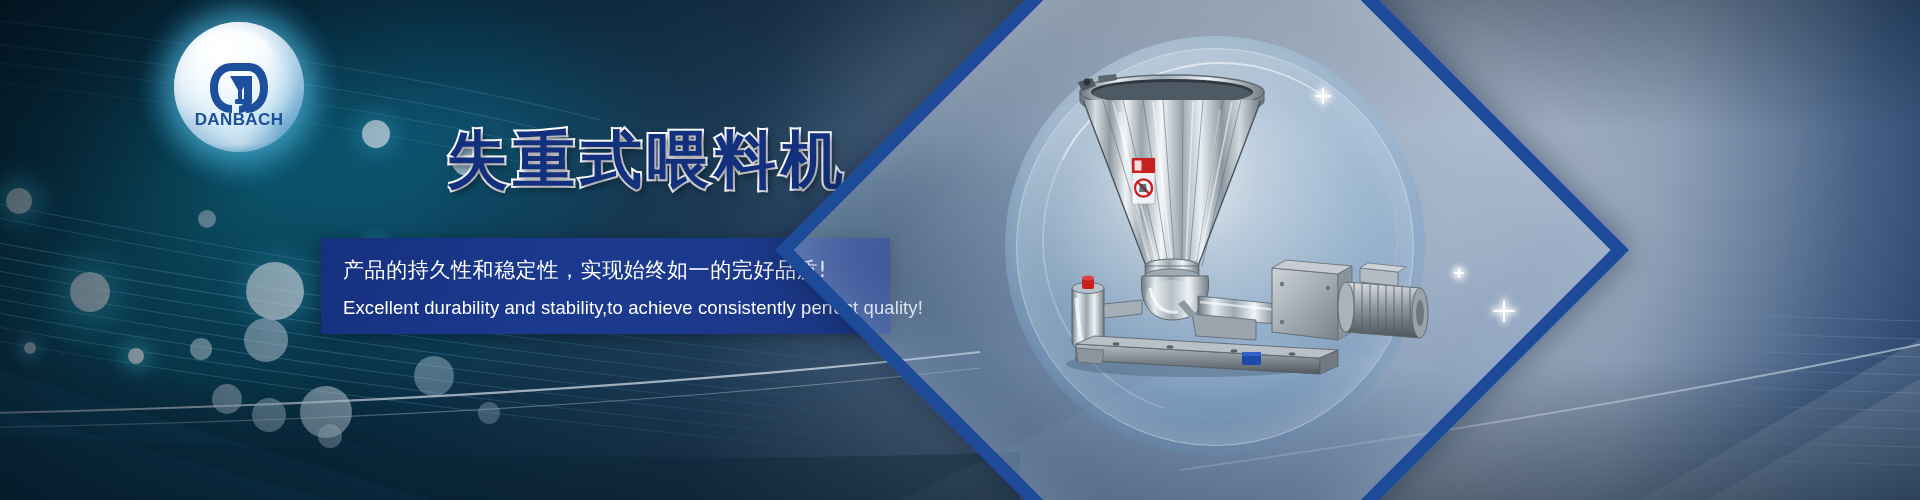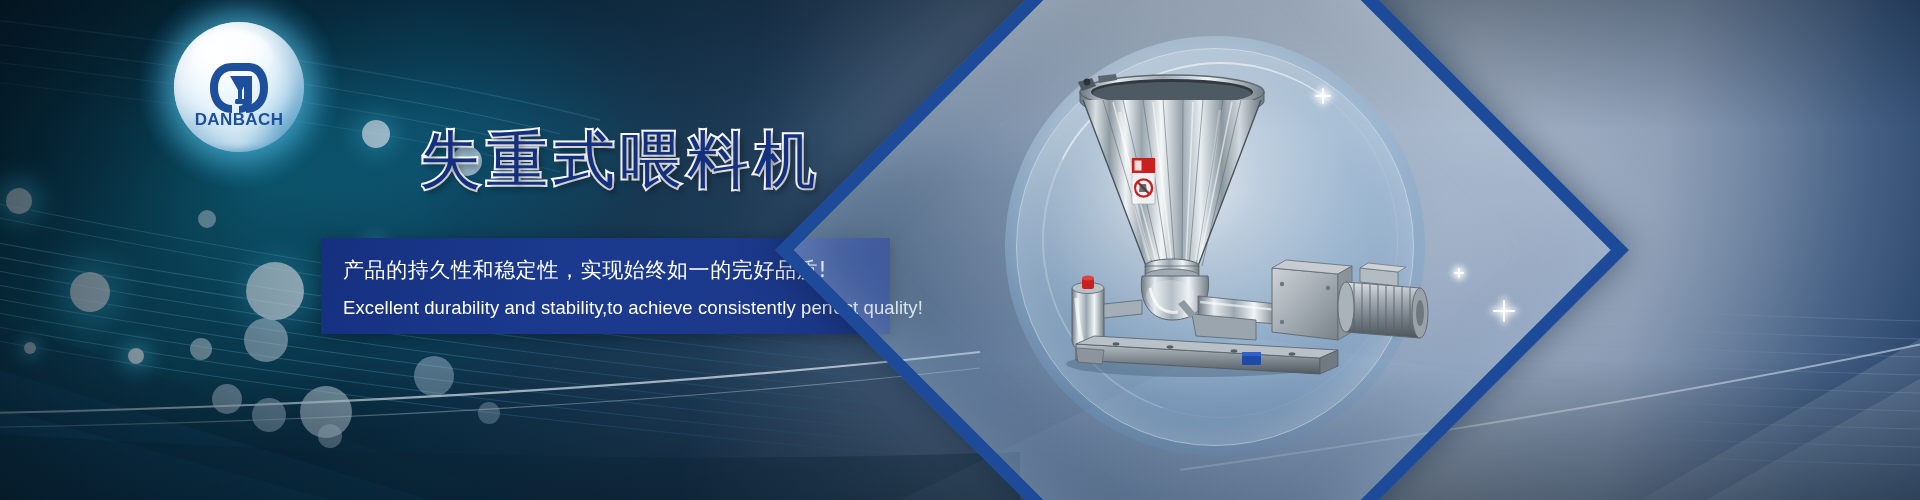--- a/index.html
+++ b/index.html
@@ -92,23 +92,23 @@
   .logo-word{
     position:absolute; left:0; right:0; top:88px;
     text-align:center;
     font-size:17px; font-weight:bold; letter-spacing:.4px;
     color:#1d4f9c;
     font-family:"Liberation Sans",sans-serif;
   }
 
   
   .headline{
-    position:absolute; left:419px; top:118px;
+    position:absolute; left:446px; top:118px;
     font-family:"DejaVu Sans","Liberation Sans",sans-serif;
-    font-size:62px; font-weight:normal; letter-spacing:5px;
+    font-size:62px; font-weight:bold; letter-spacing:5px;
     color:#13307e;
     -webkit-text-stroke:4px #ffffff;
     paint-order:stroke fill;
     text-shadow:3px 4px 6px rgba(0,0,0,.45);
     white-space:nowrap;
   }
 
   
   .tagbox{
     position:absolute; left:321px; top:238px;

